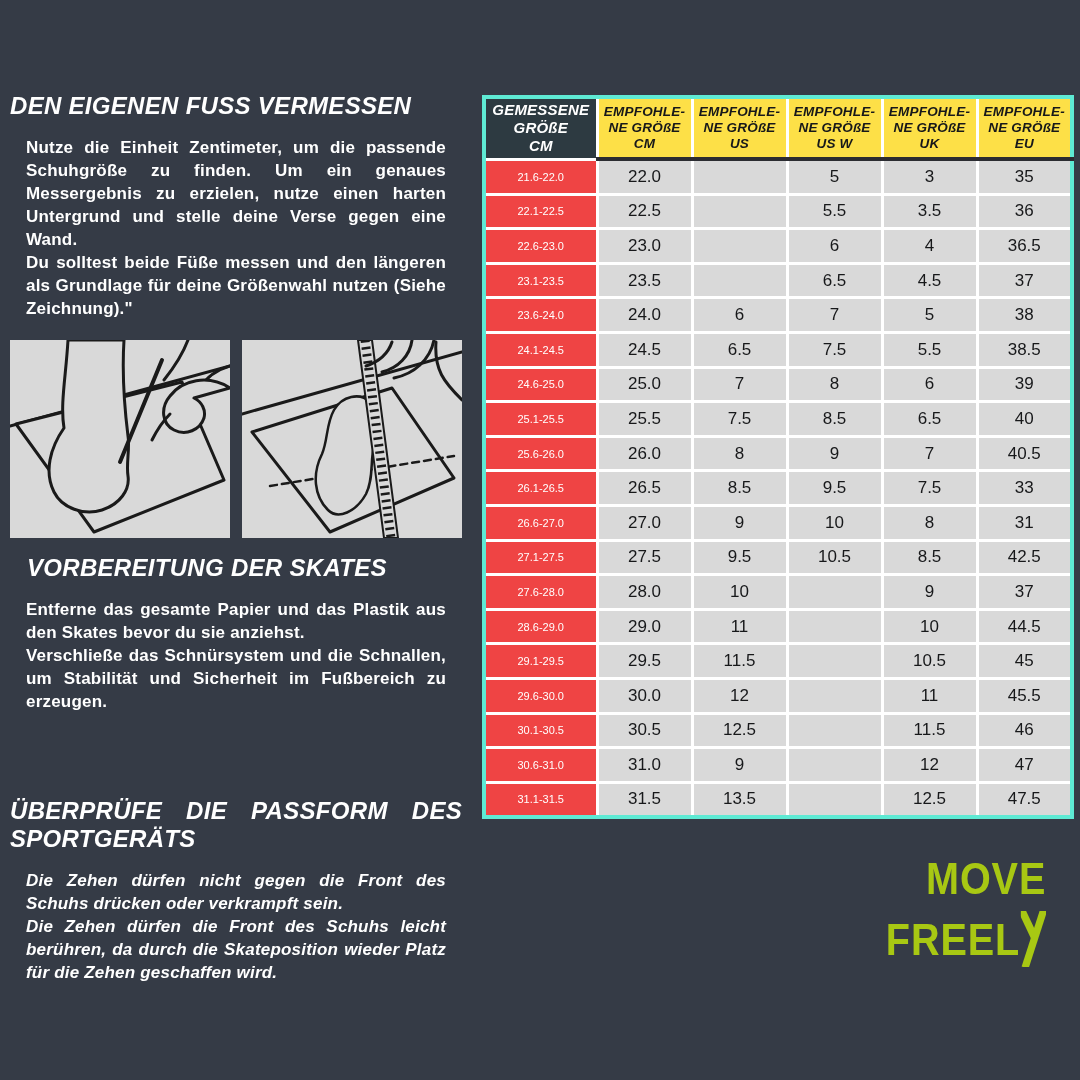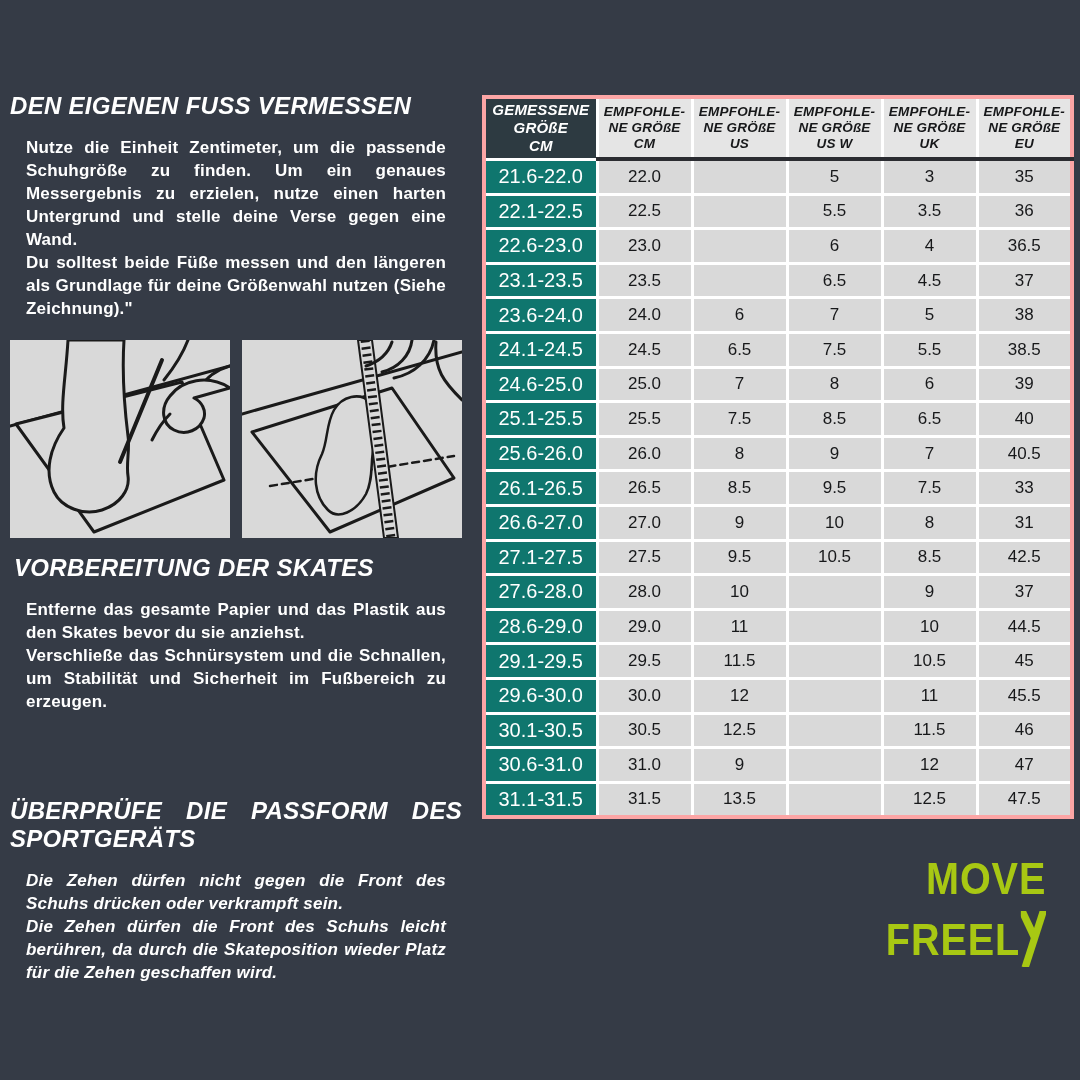--- a/index.html
+++ b/index.html
@@ -12,47 +12,47 @@
   .left-col{position:absolute;left:10px;top:92px;width:452px;color:#ffffff;}
   .sec-heading{
     font-style:italic;font-weight:700;font-size:24px;line-height:28px;
     margin:0 0 8px 0;text-align:justify;letter-spacing:0.3px;
   }
   .sec-body{
     font-weight:700;font-size:17px;line-height:23px;margin:16px;
     text-align:justify;white-space:pre-line;letter-spacing:0.2px;
   }
   .sec-body.italic{font-style:italic;}
-  .h2{margin:16px 0 8px 4px;}
+  .h2{margin:16px 0 8px 17px;}
   .h3{margin:84px 0 8px 0;}
   
   .panels{display:flex;gap:12px;margin-top:20px;}
   .panel{width:220px;height:198px;background:#d9d9d9;}
   .panel svg{display:block;}
   
   table.size-table{
     position:absolute;left:482px;top:95px;border-collapse:collapse;table-layout:fixed;
-    border:4px solid #fca5a5;
+    border:4px solid #5eead4;
   }
   .size-table th,.size-table td{
     border:3px solid #ffffff;text-align:center;vertical-align:middle;padding:0;
   }
   .size-table thead th{
-    background:#e5e5e5;color:#17181a;font-style:italic;font-weight:700;
+    background:#fde047;color:#17181a;font-style:italic;font-weight:700;
     font-size:13.5px;line-height:1.2;height:58px;white-space:pre-line;
     border-bottom:4px solid #2b2c31;letter-spacing:0.2px;
   }
   .size-table thead th.c0{
     background:#2d3a41;color:#ffffff;font-size:15px;border-bottom:3px solid #ffffff;
   }
   .size-table tbody td{
     background:#d9d9d9;color:#17181a;font-size:17px;height:31.6px;font-weight:400;
   }
   .size-table tbody td.c0{
-    background:#0f766e;color:#ffffff;font-size:20px;
+    background:#ef4444;color:#ffffff;font-size:11px;
   }
   
   .logo{
     position:absolute;right:34px;top:858px;text-align:right;color:#a8c813;
     font-weight:700;font-size:44px;line-height:0.94;letter-spacing:1px;
     transform:scaleX(0.9);transform-origin:100% 0;
   }
   .logo .row{white-space:nowrap;}
   .logo svg{position:relative;top:12px;margin-left:1px;}
   .art-stroke{fill:none;stroke:#1a1a1a;stroke-width:3;stroke-linecap:round;stroke-linejoin:round;}

